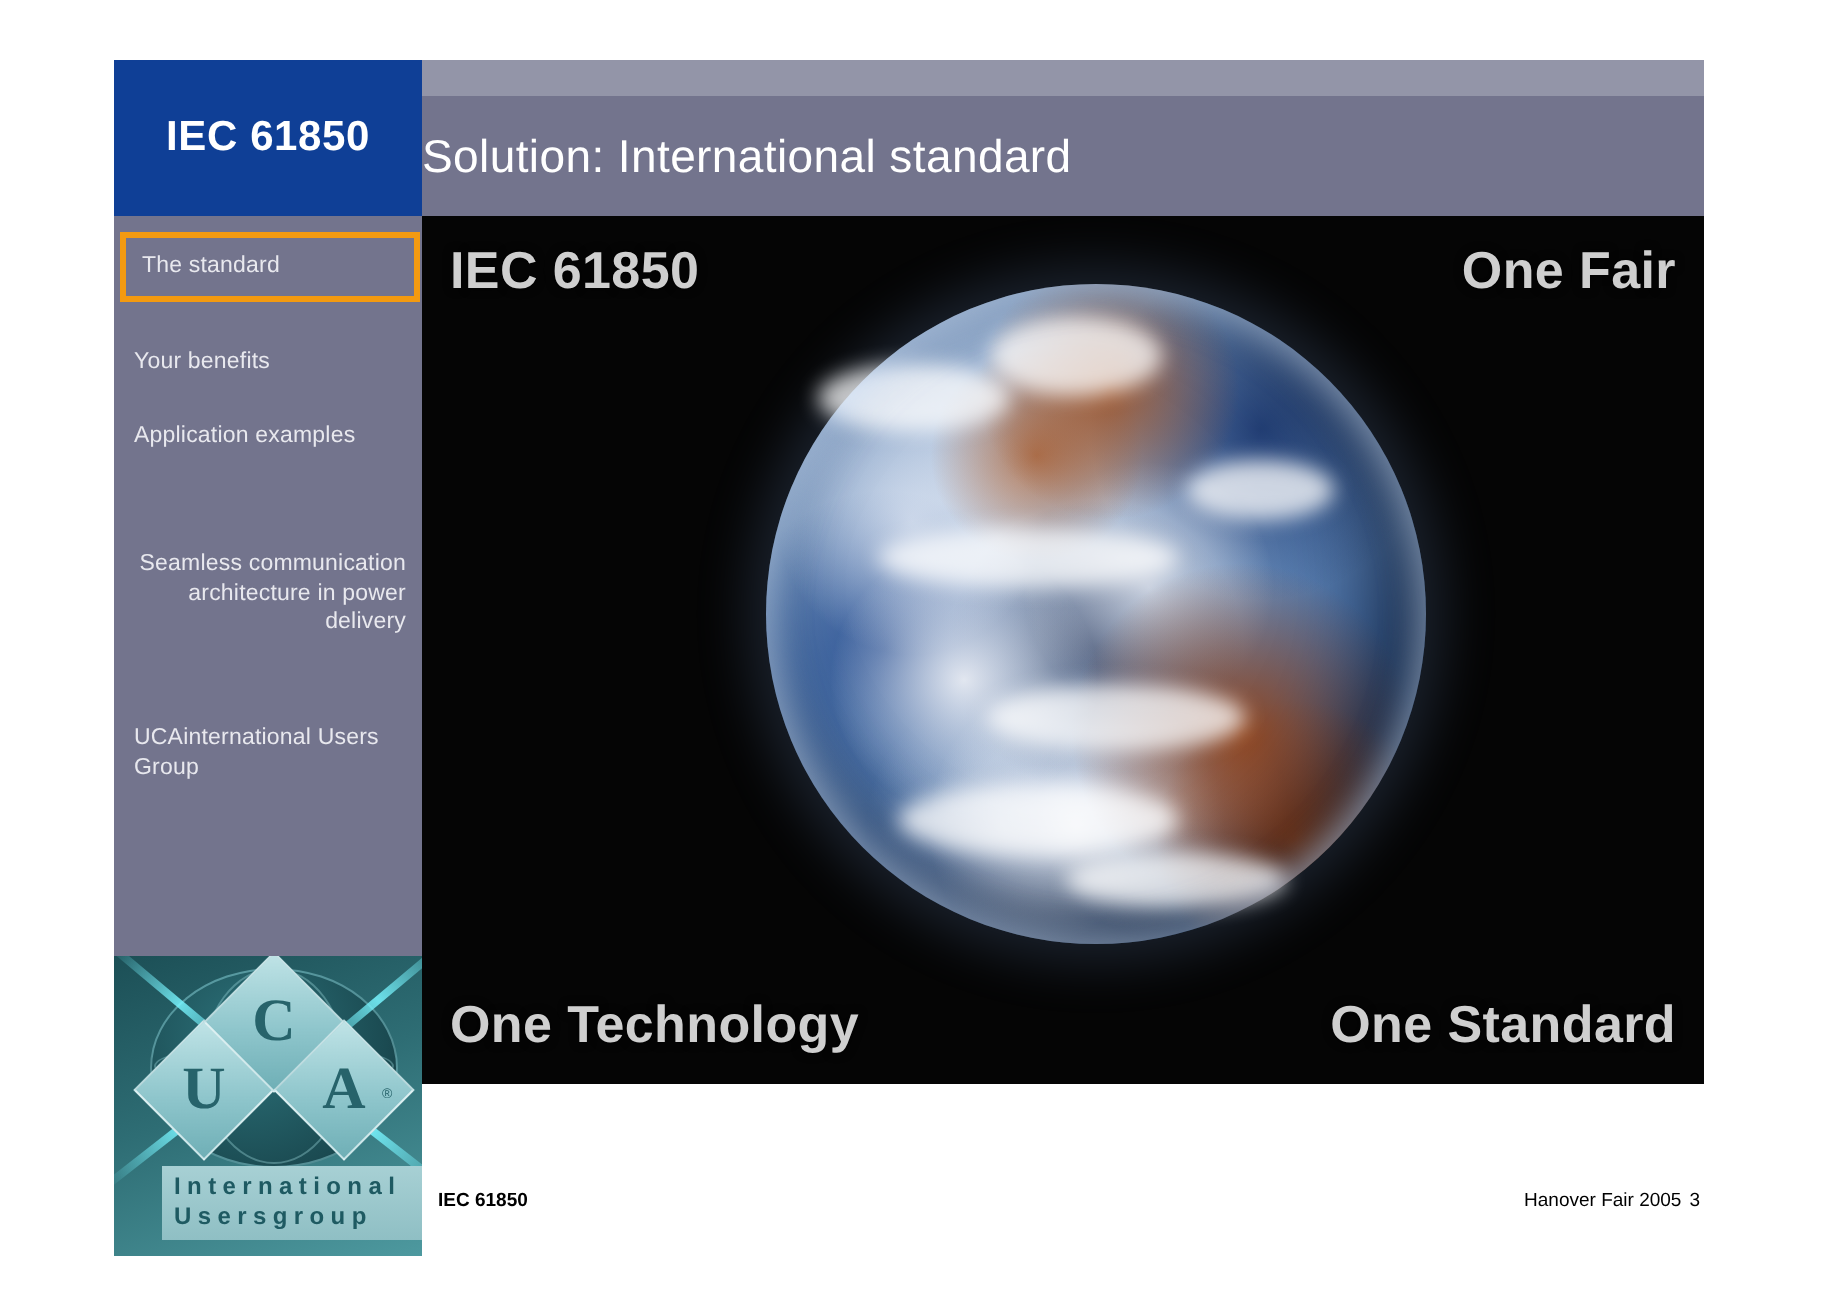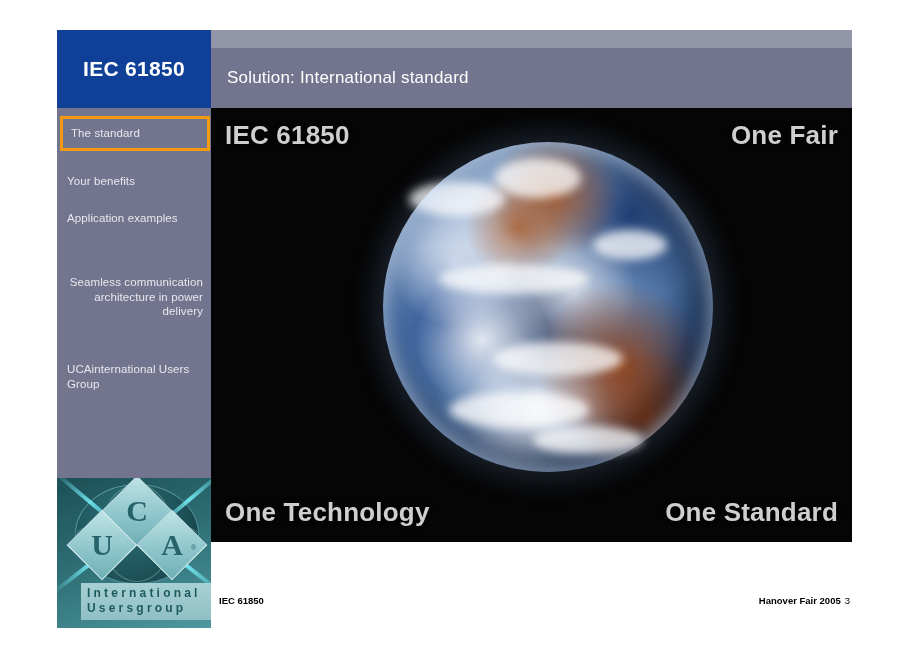--- a/index.html
+++ b/index.html
@@ -36,23 +36,22 @@
     background:#9395A8;
   }
   #header-bar {
     position:absolute; left:154px; top:18px;
     width:641px; height:60px;
     background:#73748D;
     display:flex; align-items:center;
   }
   #header-title {
     color:#ffffff;
-    font-size:17px;
+    font-size:23px;
     font-weight:normal;
-    padding-left:16px;
     letter-spacing:0.2px;
   }
 
   
   #sidebar {
     position:absolute; left:0; top:78px;
     width:154px; height:370px;
     background:#73748D;
   }
   .nav-item {
@@ -192,21 +191,21 @@
     background:#ffffff;
   }
   #footer-left {
     position:absolute; left:8px; top:53px;
     font-size:9.5px; font-weight:bold; color:#000000;
   }
   #footer-right {
     position:absolute; right:2px; top:53px;
     font-size:9.5px; color:#000000;
   }
-  #footer-event { font-weight:bold; }
+  #footer-event { font-weight:normal; }
   #footer-page  { font-weight:normal; padding-left:4px; }
 </style>
 </head>
 <body>
 
 <div id="slide">
 
   <div id="brand">
     <span id="brand-label">IEC 61850</span>
   </div>

